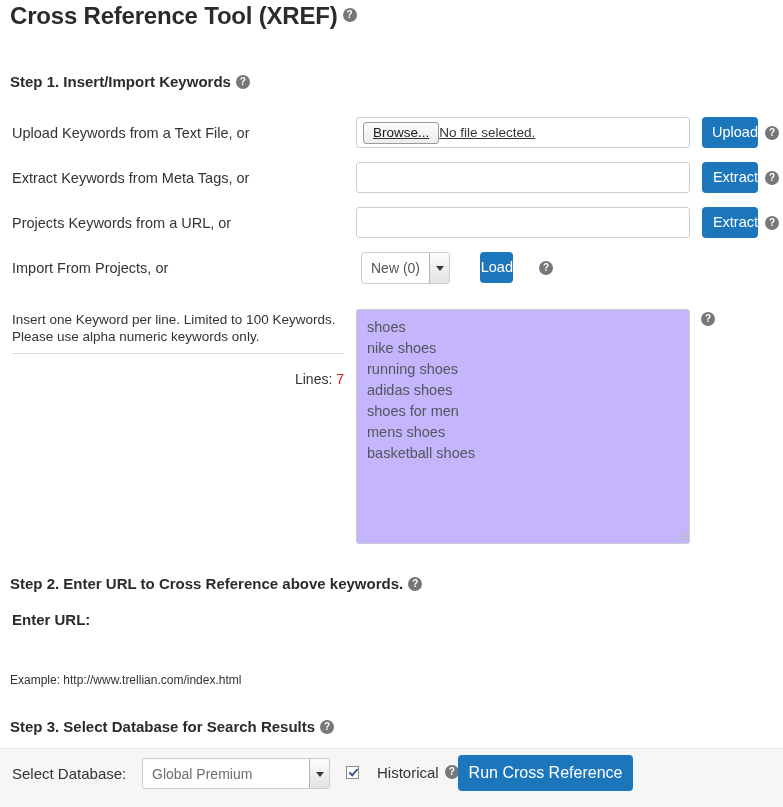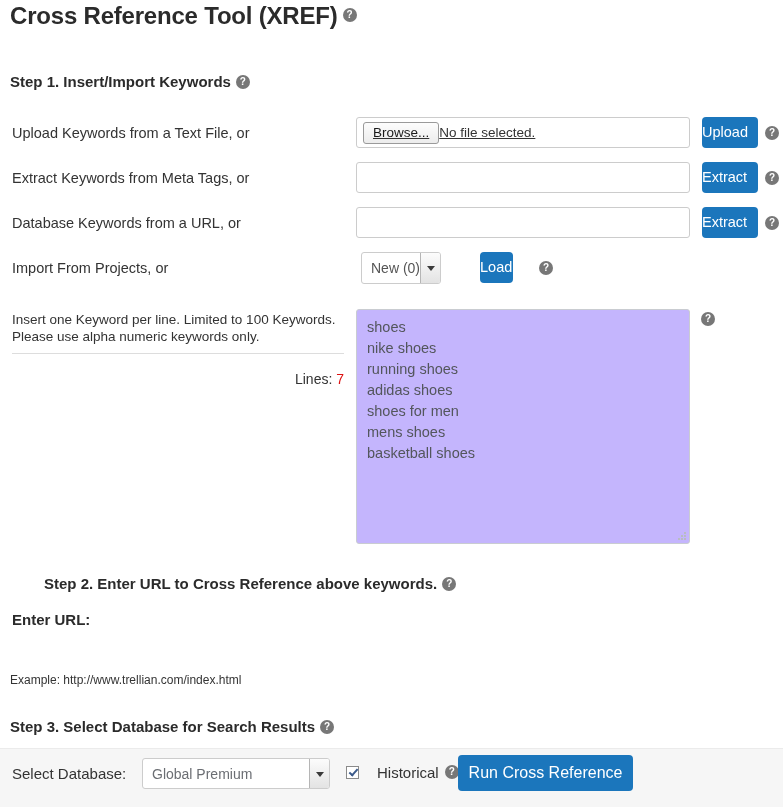--- a/index.html
+++ b/index.html
@@ -60,21 +60,21 @@
     position: absolute;
     left: 10px;
     font-size: 15px;
     font-weight: bold;
     color: #2b2b2b;
     white-space: nowrap;
   }
   .step-head .help { margin-left: 5px; }
 
   #step1-head { top: 73px; }
-  #step2-head { top: 575px; margin-left: 34px; }
+  #step2-head { top: 575px; }
   #step3-head { top: 718px; }
 
   
   .row-label {
     position: absolute;
     left: 12px;
     font-size: 14.5px;
     color: #333333;
     white-space: nowrap;
   }
@@ -116,21 +116,21 @@
   }
 
   .blue-btn {
     position: absolute;
     background: #1b76bc;
     color: #ffffff;
     border: none;
     border-radius: 4px;
     font-family: "Liberation Sans", sans-serif;
     font-size: 14.5px;
-    text-align: left;
+    text-align: right;
     cursor: pointer;
     user-select: none;
     padding: 0;
     line-height: 31px;
     height: 31px;
   }
   #btn-upload  { left: 702px; top: 117px; width: 56px; }
   #btn-extract1{ left: 702px; top: 162px; width: 56px; }
   #btn-extract2{ left: 702px; top: 207px; width: 56px; }
   #btn-load    { left: 480px; top: 252px; width: 33px; }
@@ -174,21 +174,21 @@
     content: "";
     position: absolute;
     left: 50%;
     top: 50%;
     margin-left: -4px;
     margin-top: -2px;
     border-left: 4px solid transparent;
     border-right: 4px solid transparent;
     border-top: 5px solid #3a3a3a;
   }
-  #select-project { left: 361px; top: 252px; width: 80px; height: 32px; }
+  #select-project { left: 361px; top: 252px; width: 89px; height: 32px; }
 
   
   .hint-text {
     position: absolute;
     left: 12px;
     top: 311px;
     width: 335px;
     font-size: 13.5px;
     line-height: 17px;
     color: #333333;
@@ -361,21 +361,21 @@
   <div class="page-title">
     <span>Cross Reference Tool (XREF)</span><span class="help">?</span>
   </div>
 
   <div class="step-head" id="step1-head">
     <span>Step 1. Insert/Import Keywords</span><span class="help">?</span>
   </div>
 
   <div class="row-label" id="lbl-upload">Upload Keywords from a Text File, or</div>
   <div class="row-label" id="lbl-meta">Extract Keywords from Meta Tags, or</div>
-  <div class="row-label" id="lbl-url">Database Keywords from a URL, or</div>
+  <div class="row-label" id="lbl-url">Projects Keywords from a URL, or</div>
   <div class="row-label" id="lbl-proj">Import From Projects, or</div>
 
   <div class="field" id="field-file">
     <span class="browse-btn">Browse...</span>
     <span class="file-status">No file selected.</span>
   </div>
   <div class="blue-btn" id="btn-upload">Upload</div>
   <span class="help help-abs" id="help-upload">?</span>
 
   <div class="field" id="field-meta"></div>

